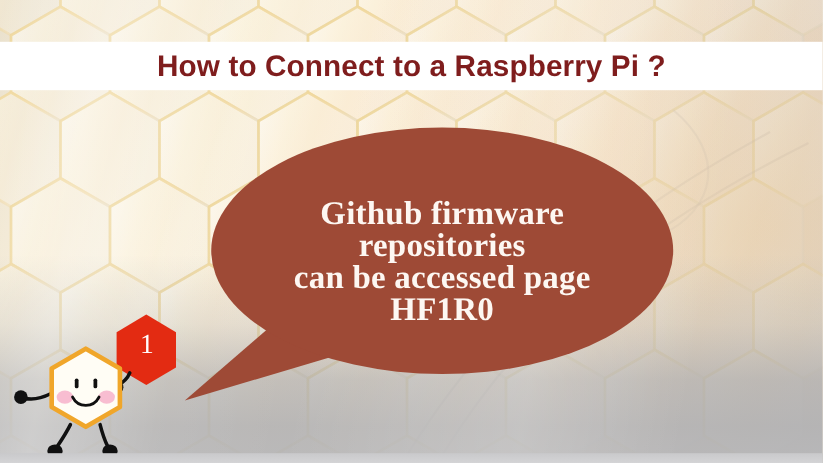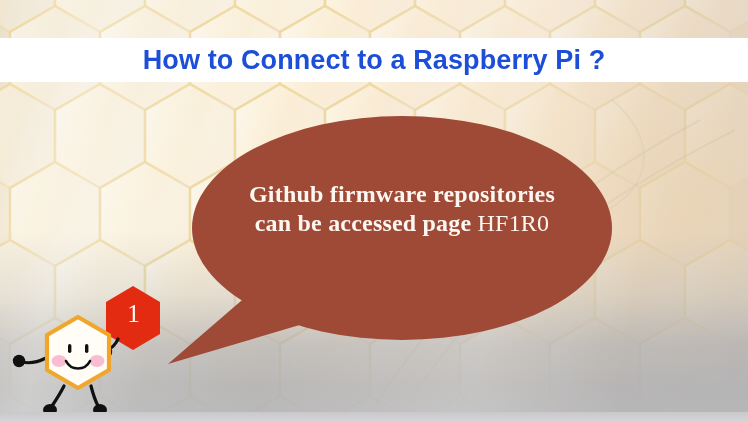--- a/index.html
+++ b/index.html
@@ -105,48 +105,48 @@
     width: 748px; height: 44px;
     background: #ffffff;
     display: flex;
     align-items: center;
     justify-content: center;
   }
   .title-text {
     font-family: "Liberation Sans", sans-serif;
     font-size: 27px;
     font-weight: bold;
-    color: #1d4ed8;
+    color: #7f1d1d;
     letter-spacing: 0.1px;
     white-space: nowrap;
     line-height: 1;
   }
 
   
   .bubble-wrap {
     position: absolute;
     left: 0; top: 0;
     width: 748px; height: 421px;
     pointer-events: none;
   }
   .bubble-text {
     position: absolute;
     left: 218px;
     top: 180px;
     width: 368px;
     text-align: center;
     font-family: "Liberation Serif", serif;
-    font-size: 24px;
+    font-size: 30px;
     font-weight: bold;
     color: #fdf7f2;
     line-height: 29px;
     letter-spacing: 0.2px;
   }
   .bubble-text .hl {
-    font-weight: normal;
+    font-weight: bold;
   }
 
   
   .mascot {
     position: absolute;
     left: 8px;
     top: 282px;
     width: 160px;
     height: 139px;
   }

